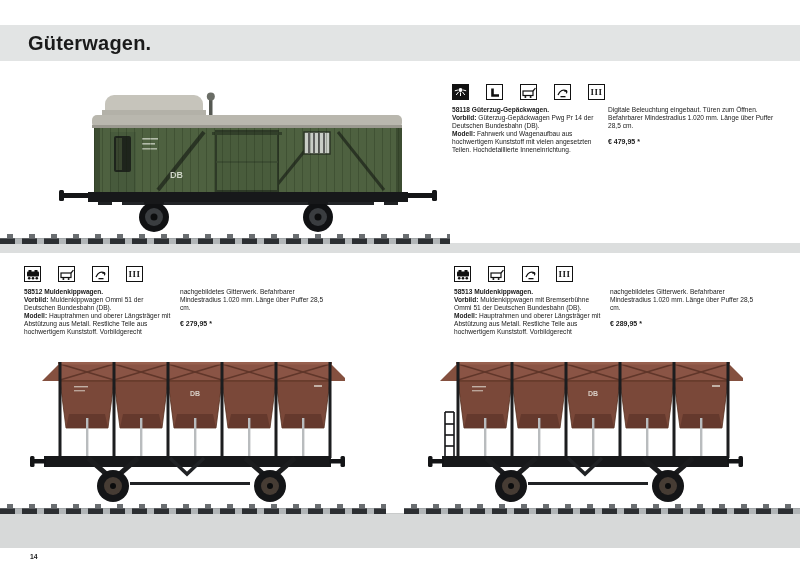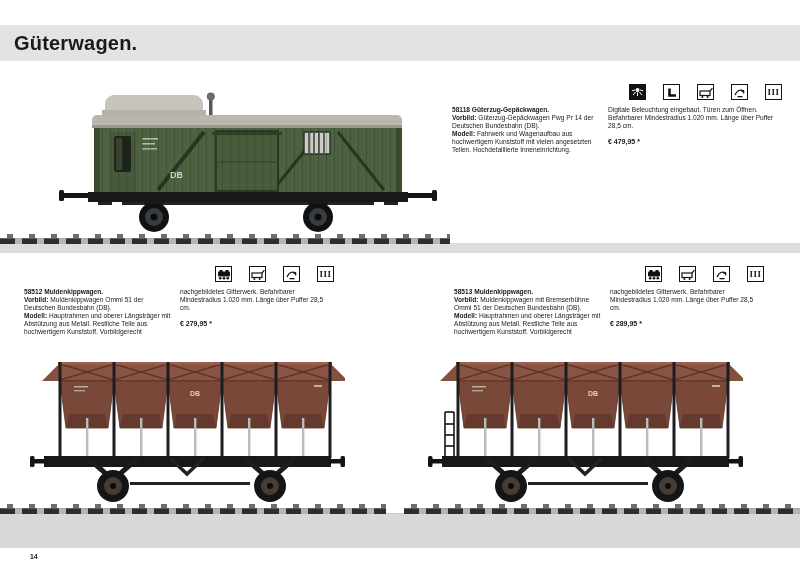--- a/index.html
+++ b/index.html
@@ -2,39 +2,39 @@
 <html><head>
 <meta charset="utf-8">
 <style>
   * { margin:0; padding:0; box-sizing:border-box; }
   html,body { background:#fff; }
   body { font-family:"Liberation Sans", sans-serif; color:#1a1a1a; }
   .page { position:relative; width:800px; height:579px; background:#fff; overflow:hidden; margin:0 auto; }
 
   
   .header { position:absolute; left:0; top:25px; width:800px; height:36px; background:#e2e4e4; display:flex; align-items:center; }
-  .page-title { font-size:20px; font-weight:bold; color:#1a1a1a; padding-left:14px; letter-spacing:0.2px; }
+  .page-title { font-size:20px; font-weight:bold; color:#1a1a1a; padding-left:28px; letter-spacing:0.2px; }
 
   
   .roadbed { position:absolute; background:#dcdede; }
   .roadbed.bottom { background:#d7d9d9; border-top:1px solid #c9cbcb; }
   .rails { position:absolute; height:10px; }
   .rails .clamps { height:4px;
     background:repeating-linear-gradient(90deg, transparent 0 7px, #6a6e71 7px 13px, transparent 13px 22px); }
   .rails .bar { height:6px; border-top:1px solid #90949678;
     background:repeating-linear-gradient(90deg, #2c2f32 0 15px, #b2b6b8 15px 22px); }
 
   
   .photo { position:absolute; }
   .planks { position:absolute;
     background:repeating-linear-gradient(90deg, rgba(18,30,10,0.22) 0 1px, transparent 1px 8px); pointer-events:none; }
 
   
   .info { position:absolute; font-size:6.6px; line-height:1.2; }
-  .icon-row { display:flex; gap:17px; margin-bottom:6px;justify-content:flex-end; }
+  .icon-row { display:flex; gap:17px; margin-bottom:6px; }
   .icon-box { width:17px; height:16px; border:1.5px solid #111; background:#fff;
     display:flex; align-items:center; justify-content:center; flex:0 0 auto; }
   .icon-box.filled { background:#111; border-color:#111; }
   .epoch { font-weight:bold; font-size:9px; letter-spacing:0.5px; font-family:"Liberation Serif", serif; }
   .cols { display:flex; }
   .col-left { width:150px; flex:0 0 auto; }
   .col-right { margin-left:6px; width:168px; flex:0 0 auto; }
   .prod-title { font-weight:bold; }
   .price { font-weight:bold; font-size:7px; margin-top:8px; }
   b { font-weight:bold; }

